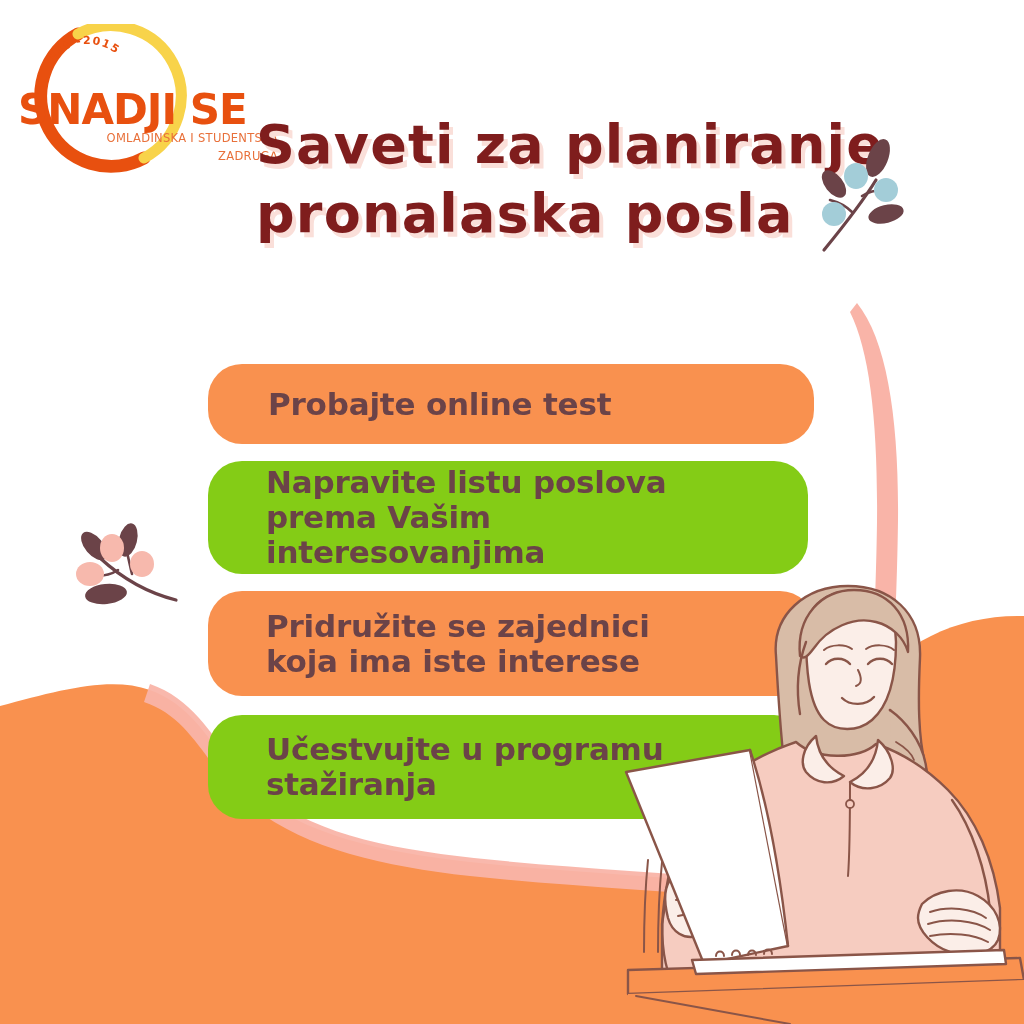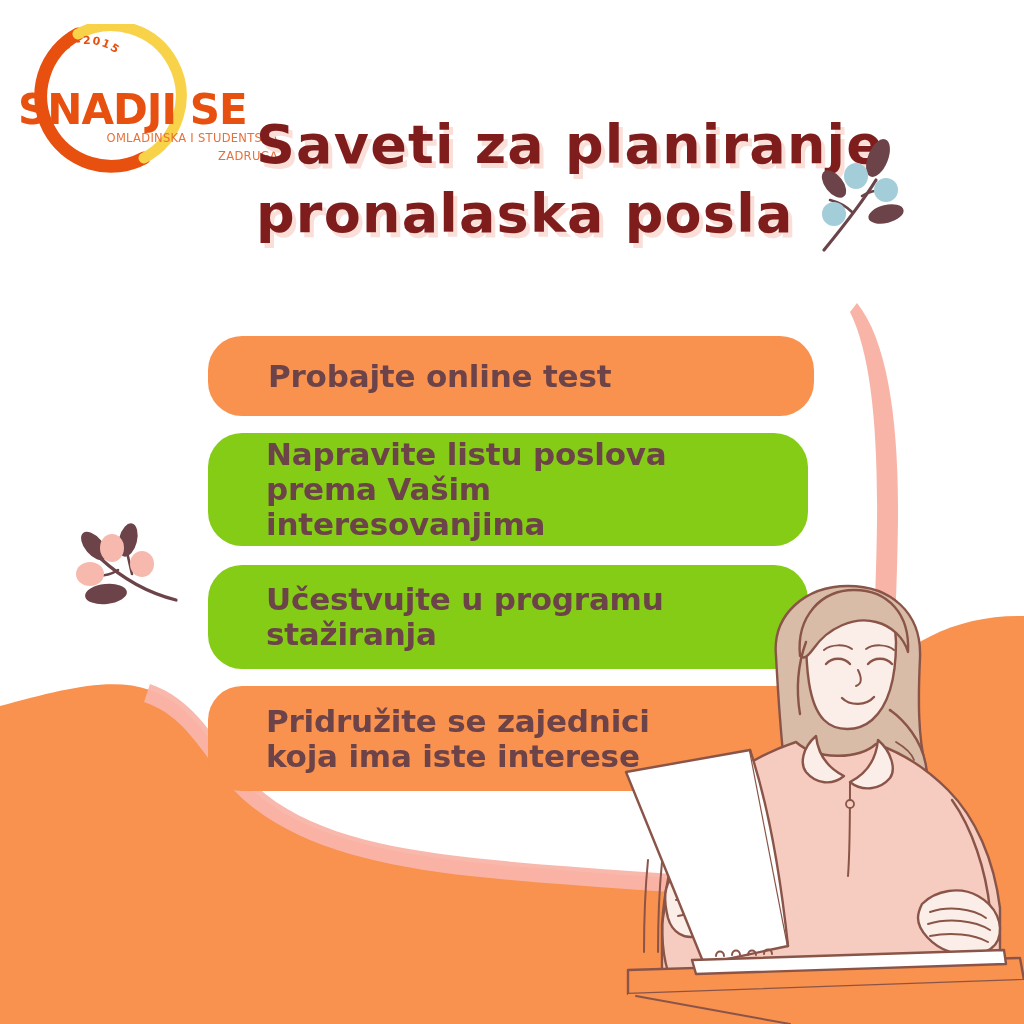--- a/index.html
+++ b/index.html
@@ -63,20 +63,21 @@
   }
   .pill {
     border-radius: 34px;
     box-sizing: border-box;
     display: flex;
     align-items: center;
     font-family: "DejaVu Sans", sans-serif;
     font-weight: bold;
     color: #6b4348;
     letter-spacing: -0.2px;
+    margin-top: 28px;
   }
   .pill-text {
     font-size: 31px;
     line-height: 1.12;
     white-space: pre-line;
   }
   .pill.orange { background: #f9914f; }
   .pill.pink   { background: #84cc16; }
 
   .pill-1 { width: 606px; height: 80px;  padding: 0 0 0 60px; }
@@ -149,27 +150,27 @@
 
   <div class="pills">
     <div class="pill orange pill-1">
       <span class="pill-text">Probajte online test</span>
     </div>
     <div class="pill pink pill-2">
       <span class="pill-text">Napravite listu poslova
 prema Vašim
 interesovanjima</span>
     </div>
+    <div class="pill orange pill-3">
+      <span class="pill-text">Pridružite se zajednici
+koja ima iste interese</span>
+    </div>
     <div class="pill pink pill-4">
       <span class="pill-text">Učestvujte u programu
 stažiranja</span>
-    </div>
-    <div class="pill orange pill-3">
-      <span class="pill-text">Pridružite se zajednici
-koja ima iste interese</span>
     </div>
   </div>
 
   <svg class="branch branch-right" viewBox="0 0 110 130" xmlns="http://www.w3.org/2000/svg">
     <path d="M12,122 C30,100 48,78 64,52" stroke="#6b4348" stroke-width="3.2" fill="none" stroke-linecap="round"></path>
     <path d="M40,84 C34,78 26,74 18,72" stroke="#6b4348" stroke-width="2.6" fill="none" stroke-linecap="round"></path>
     <path d="M50,68 C56,64 64,62 72,62" stroke="#6b4348" stroke-width="2.6" fill="none" stroke-linecap="round"></path>
     <ellipse cx="22" cy="56" rx="9" ry="16" fill="#6b4348" transform="rotate(-38 22 56)"></ellipse>
     <ellipse cx="66" cy="30" rx="10" ry="20" fill="#6b4348" transform="rotate(22 66 30)"></ellipse>
     <ellipse cx="74" cy="86" rx="18" ry="9" fill="#6b4348" transform="rotate(-14 74 86)"></ellipse>

